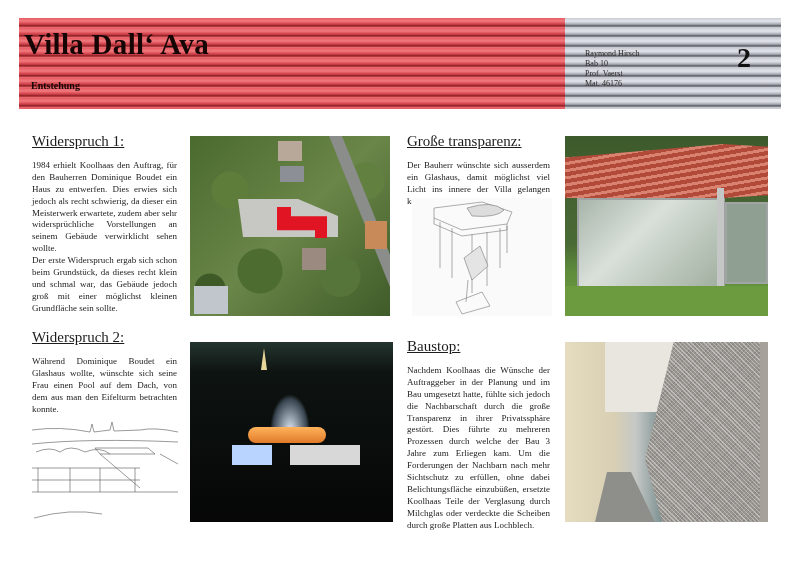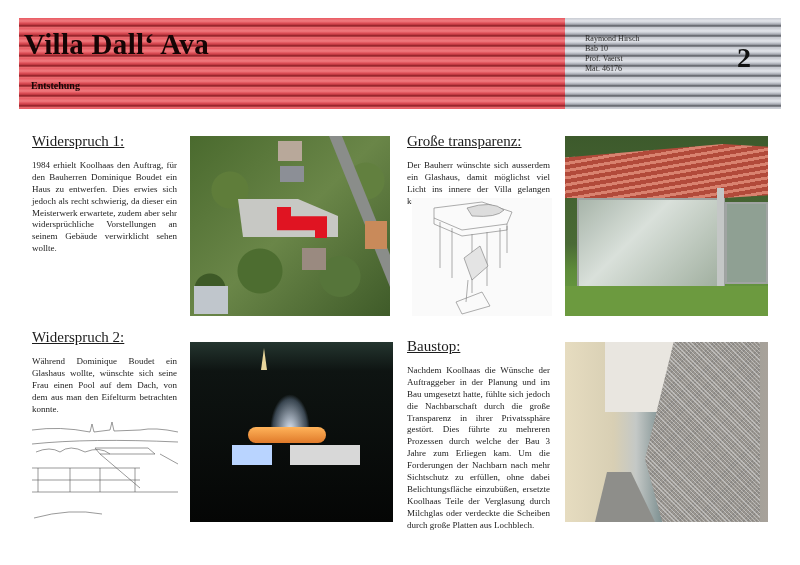--- a/index.html
+++ b/index.html
@@ -18,21 +18,21 @@
         #c9ccd3 0px, #e2e4ea 3px, #c4c7cf 5px, #8d9098 7px, #4a4c52 8px, #b4b7bf 9px, #d8dae0 10px);
     }
     .title {
       position: absolute; left: 24px; top: 28px; font-size: 29px; font-weight: bold; color: #150505;
       letter-spacing: 0.3px; margin: 0;
     }
     .subtitle {
       position: absolute; left: 31px; top: 80px; font-size: 10px; font-weight: bold; color: #150505; margin: 0;
     }
     .author {
-      position: absolute; left: 585px; top: 34px; font-size: 8px; line-height: 10px; color: #2a2a2a;
+      position: absolute; left: 585px; top: 49px; font-size: 8px; line-height: 10px; color: #2a2a2a;
     }
     .page-num {
       position: absolute; left: 737px; top: 42px; font-size: 28px; font-weight: bold; color: #111;
     }
     .text-block {
       position: absolute; font-size: 9px; line-height: 11.9px; text-align: justify; color: #1c1c1c;
     }
     .text-block h3 {
       margin: 0 0 12px 0; font-size: 15px; font-weight: normal; text-decoration: underline;
     }
@@ -144,20 +144,21 @@
   <div>Raymond Hirsch</div>
   <div>Bab 10</div>
   <div>Prof. Vaerst</div>
   <div>Mat. 46176</div>
 </div>
 <div class="page-num">2</div>
 
 <div class="text-block" style="left:32px; top:136px; width:145px;">
   <h3>Widerspruch 1:</h3>
   <p>1984 erhielt Koolhaas den Auftrag, für den Bauherren Dominique Boudet ein Haus zu entwerfen. Dies erwies sich jedoch als recht schwierig, da dieser ein Meisterwerk erwartete, zudem aber sehr widersprüchliche Vorstellungen an seinem Gebäude verwirklicht sehen wollte.</p>
+  <p>Der erste Widerspruch ergab sich schon beim Grundstück, da dieses recht klein und schmal war, das Gebäude jedoch groß mit einer möglichst kleinen Grundfläche sein sollte.</p>
 </div>
 
 <div class="photo aerial">
   <div class="road"></div>
   <div class="house" style="left:88px; top:5px; width:24px; height:20px;"></div>
   <div class="house" style="left:90px; top:30px; width:24px; height:16px; background:#8c8f96;"></div>
   <div class="house" style="left:112px; top:112px; width:24px; height:22px; background:#9a8a80;"></div>
   <div class="house" style="left:175px; top:85px; width:22px; height:28px; background:#c98a5a;"></div>
   <div class="house" style="left:4px; top:150px; width:34px; height:28px; background:#c0c6cc;"></div>
   <div class="plot"></div>

